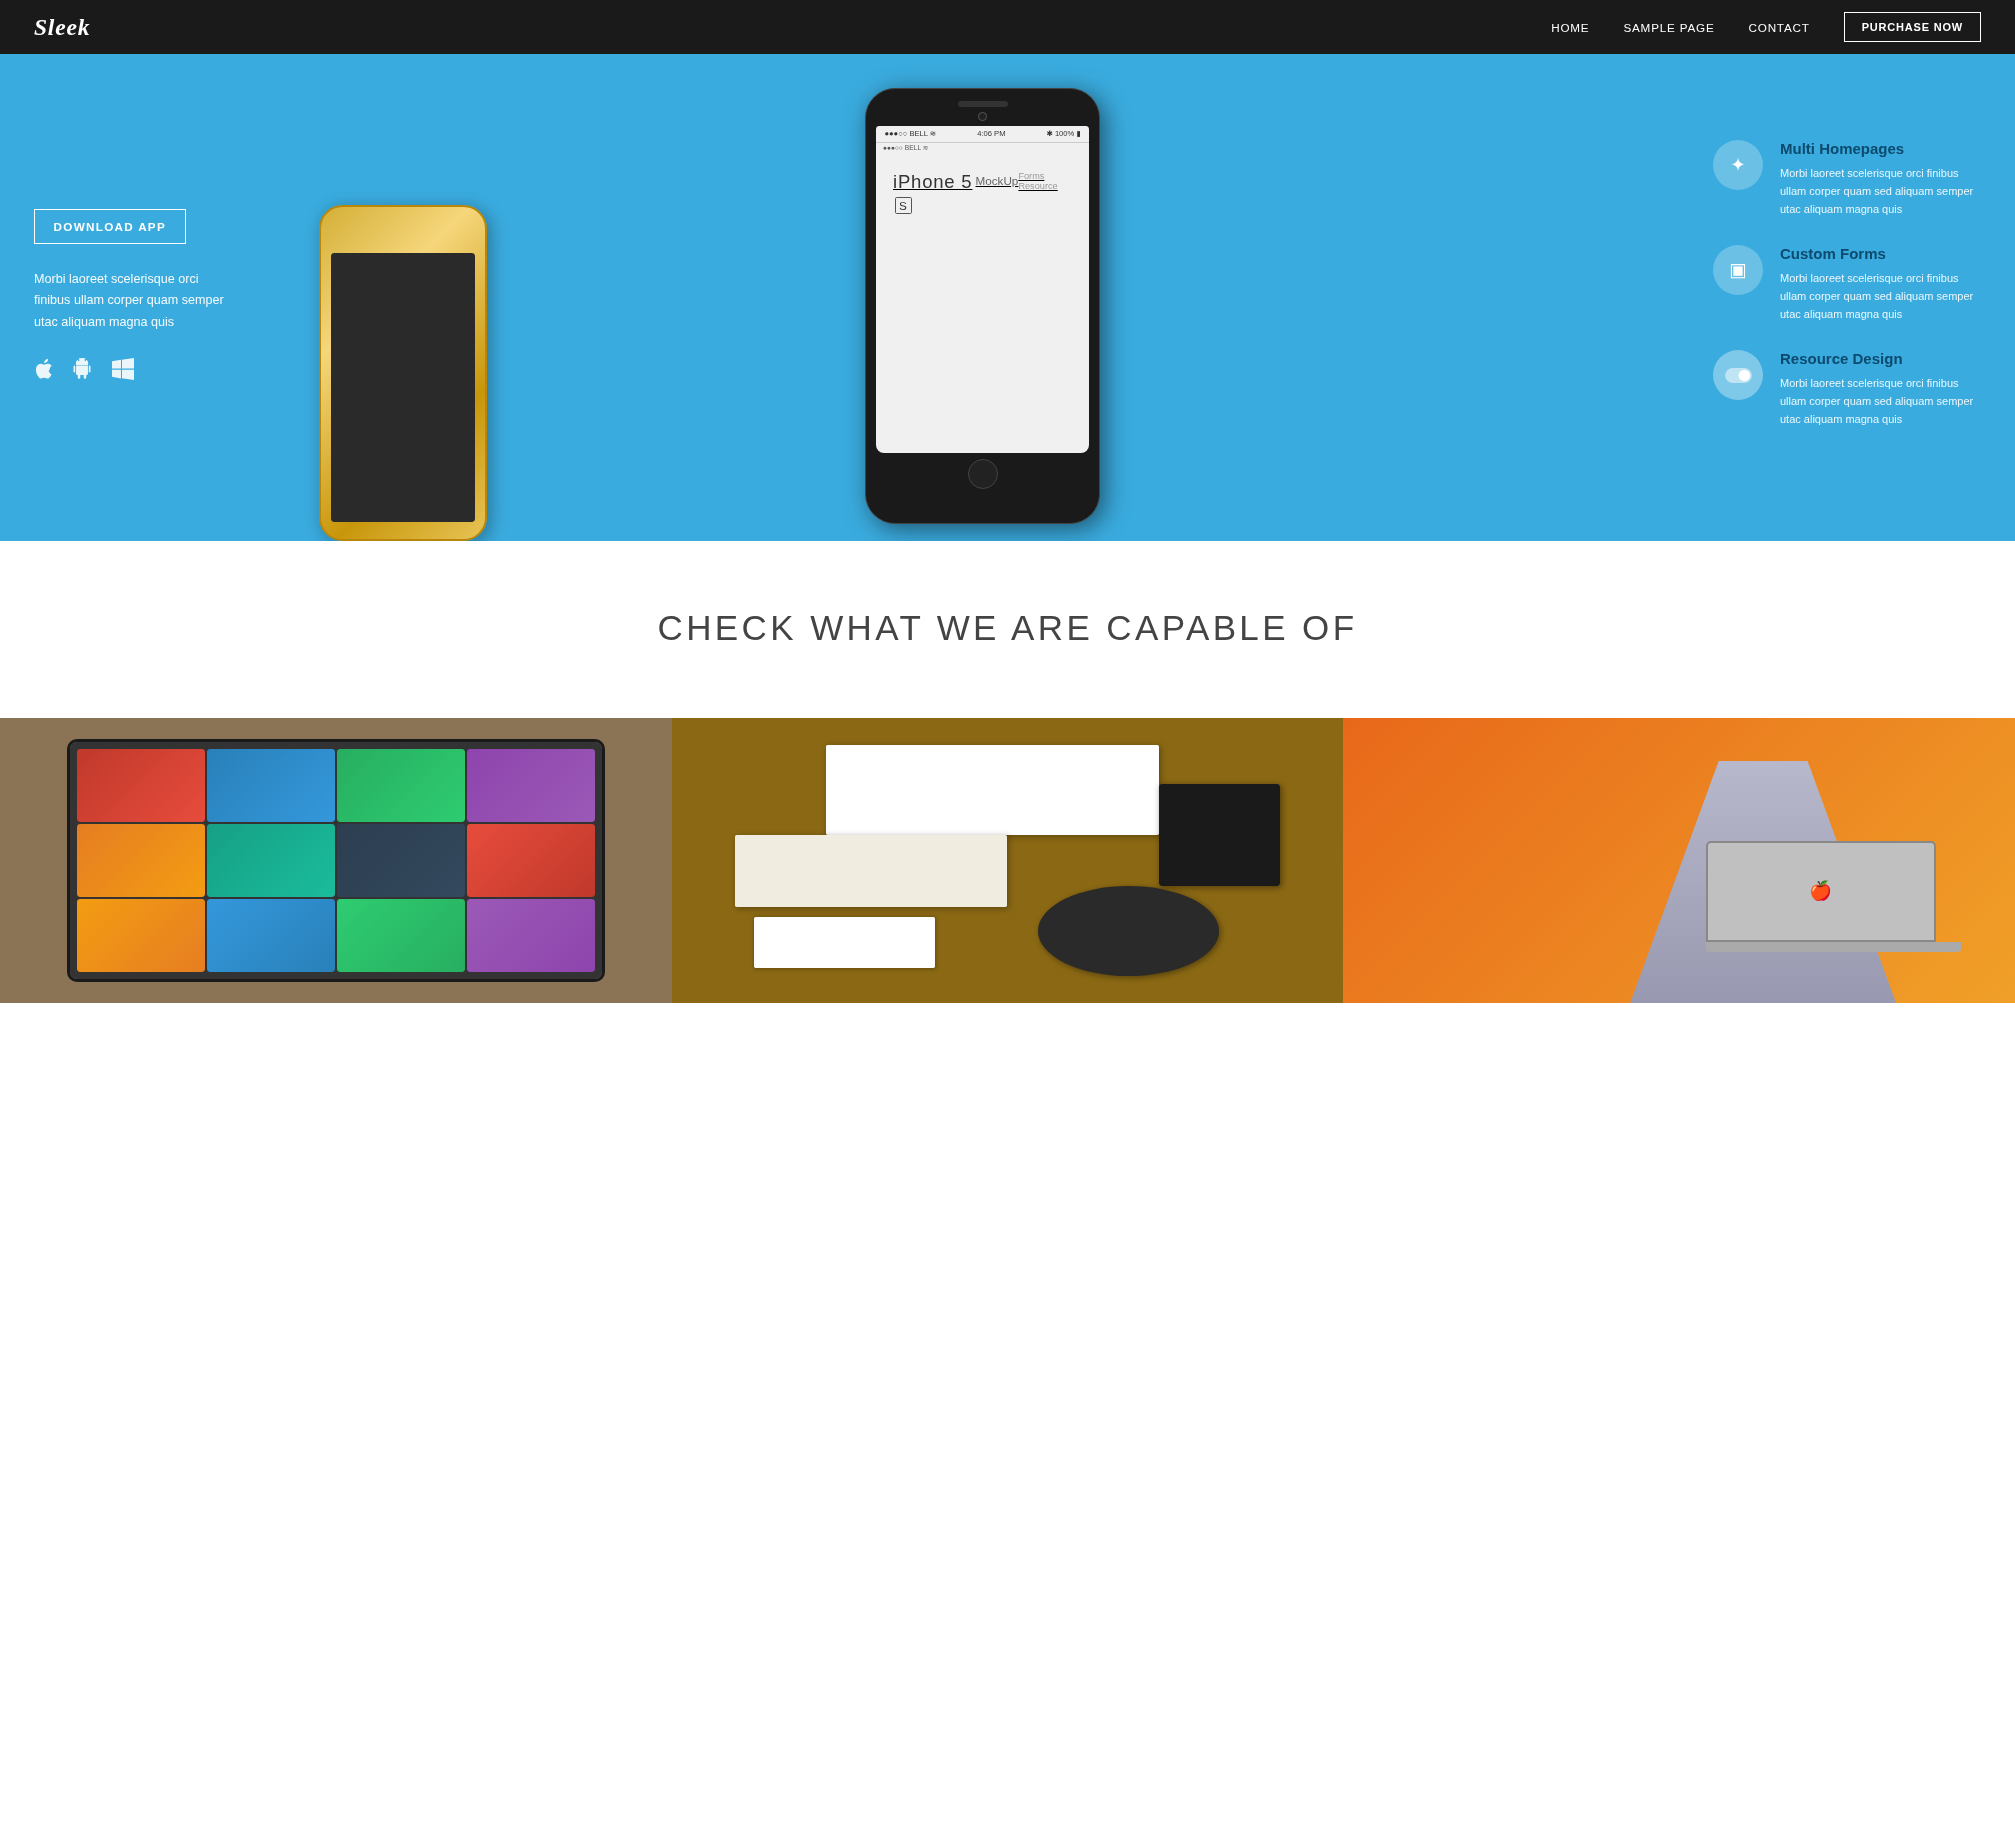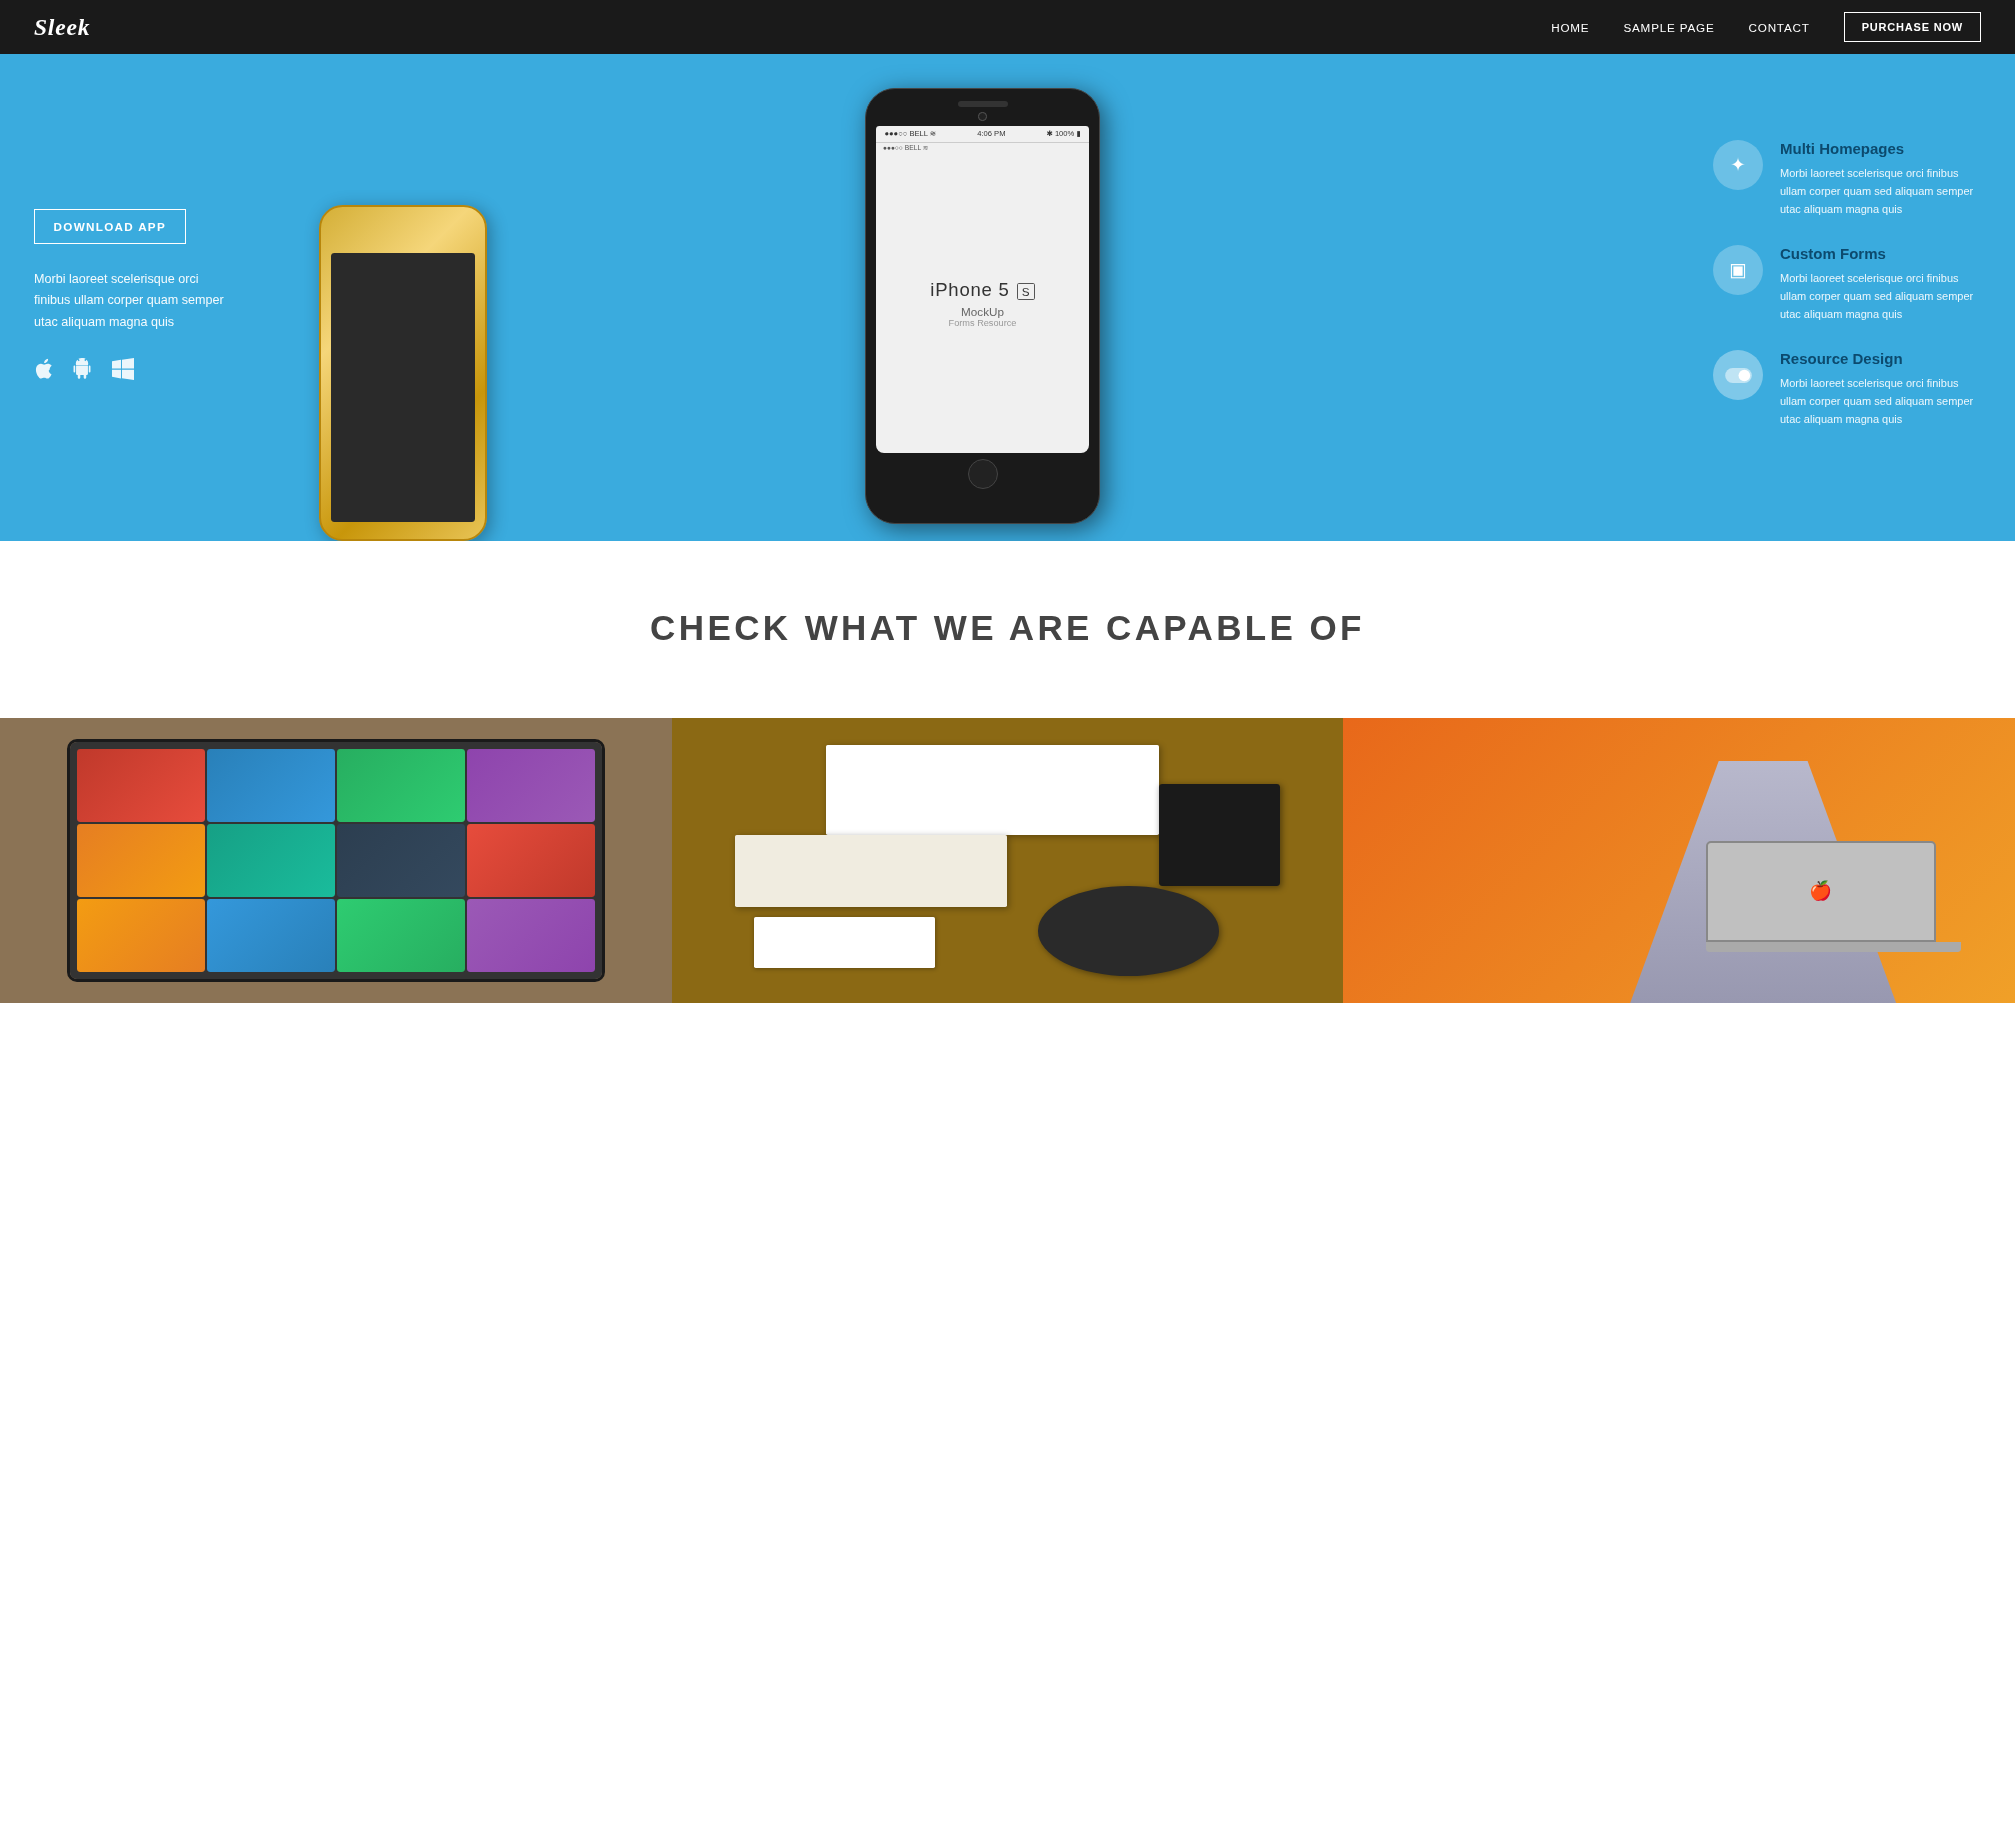--- a/index.html
+++ b/index.html
@@ -162,24 +162,23 @@
       display: flex;
       justify-content: space-between;
       padding: 3.4px 8.4px;
       color: #333;
       width: 100%;
       border-radius: 3.4px 3.4px 0 0;
     }
     .phone-content {
       flex: 1;
       display: flex;
-      flex-direction: column;
-      align-items: center;
       justify-content: center;
       padding: 17px;
+      text-decoration: underline;
     }
     .iphone-title {
       font-size: 18.5px;
       font-weight: 300;
       color: #333;
       letter-spacing: 0.8px;
     }
     .iphone-subtitle {
       font-size: 11.7px;
       color: #666;
@@ -236,21 +235,21 @@
     }
 
     
     .capabilities {
       background: #fff;
       padding: 67px 34px 50px;
       text-align: center;
     }
     .capabilities-title {
       font-size: 35px;
-      font-weight: 700;
+      font-weight: 400;
       color: #444;
       letter-spacing: 3.4px;
       margin-bottom: 20px;
     }
     .capabilities-sub {
       font-size: 12.6px;
       color: #888;
       line-height: 1.8;
     }
 

